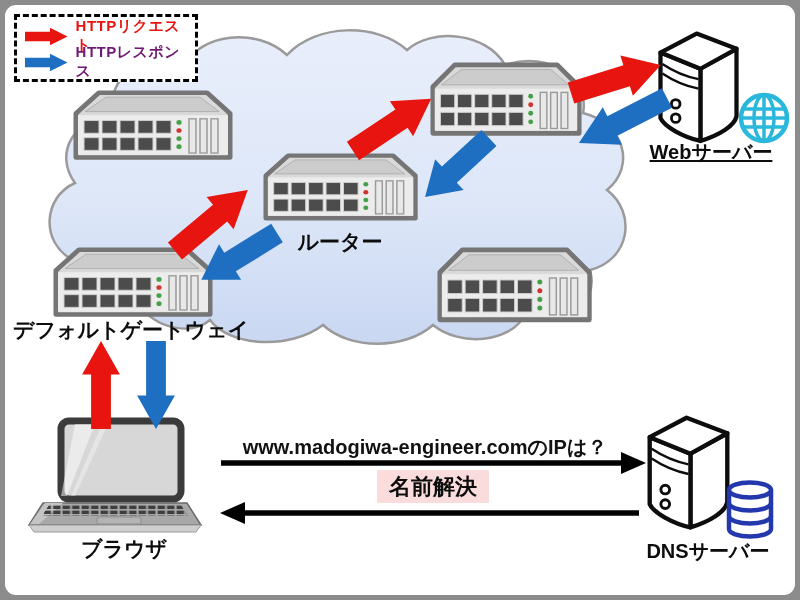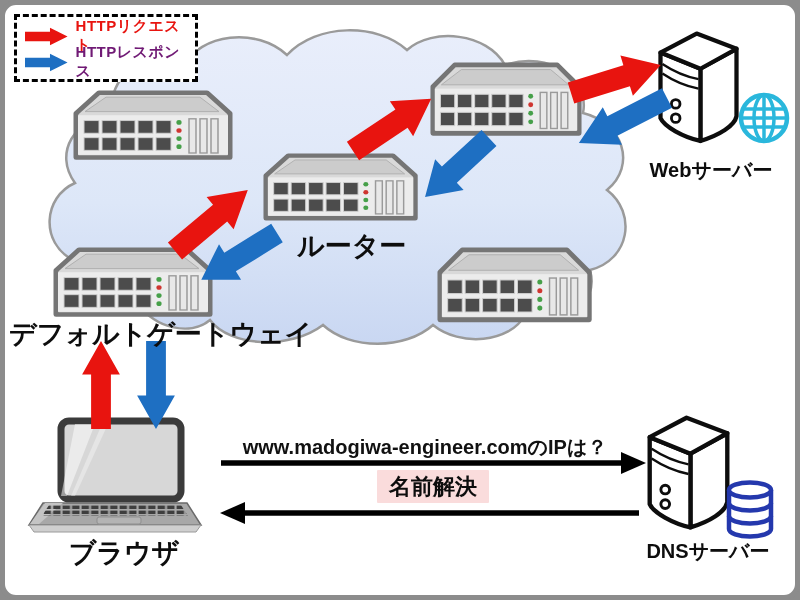--- a/index.html
+++ b/index.html
@@ -2,21 +2,21 @@
 <html><head>
 <meta charset="utf-8">
 <style>
   html,body{margin:0;padding:0;}
   .frame{position:relative;width:800px;height:600px;background:#8c8c8c;overflow:hidden;
          font-family:"Liberation Sans",sans-serif;}
   .canvas{position:absolute;inset:0;background:#ffffff;border:5px solid #8c8c8c;
           border-radius:16px;box-sizing:border-box;}
   .diagram-svg{position:absolute;left:0;top:0;}
   .lbl{position:absolute;font-weight:bold;color:#0d0d0d;text-align:center;white-space:nowrap;}
-  .lbl-21{font-size:27px;}
+  .lbl-21{font-size:21px;}
   .lbl-20{font-size:20px;}
   .plain{position:absolute;font-weight:bold;color:#111;text-align:center;white-space:nowrap;font-size:20px;}
   .legend{position:absolute;left:9px;top:9px;width:184px;height:68px;border:3px dashed #000;
           background:#fff;box-sizing:border-box;padding:6px 8px;display:flex;
           flex-direction:column;justify-content:space-between;}
   .legend-row{display:flex;align-items:center;gap:8px;height:26px;}
   .legend-row .txt{font-weight:bold;font-size:15px;letter-spacing:0.5px;}
   .txt-req{color:#e8140f;}
   .txt-res{color:#701a75;}
   .name-res{position:absolute;left:372px;top:465px;width:112px;height:33px;line-height:33px;
@@ -156,21 +156,21 @@
     <div class="legend-row">
       <svg width="46" height="19" viewBox="0 0 46 19">
         <path d="M 0,4.5 L 27,4.5 L 27,0 L 46,9.5 L 27,19 L 27,14.5 L 0,14.5 Z" fill="#1e6fc2"></path>
       </svg>
       <span class="txt txt-res">HTTPレスポンス</span>
     </div>
   </div>
 
   <div class="lbl lbl-21" style="left:292px;top:223px;width:86px;">ルーター</div>
   <div class="lbl lbl-21" style="left:4px;top:311px;width:244px;text-align:center;">デフォルトゲートウェイ</div>
-  <div class="lbl lbl-20" style="left:640px;top:152px;width:132px;">Webサーバー</div>
+  <div class="lbl lbl-20" style="left:640px;top:134px;width:132px;text-decoration:underline;">Webサーバー</div>
   <div class="lbl lbl-20" style="left:633px;top:533px;width:140px;">DNSサーバー</div>
   <div class="lbl lbl-21" style="left:60px;top:530px;width:118px;">ブラウザ</div>
 
   <div class="plain" style="left:210px;top:429px;width:420px;">www.madogiwa-engineer.comのIPは？</div>
   <div class="name-res">名前解決</div>
 
 </div>
 </div>
 
 </body></html>

